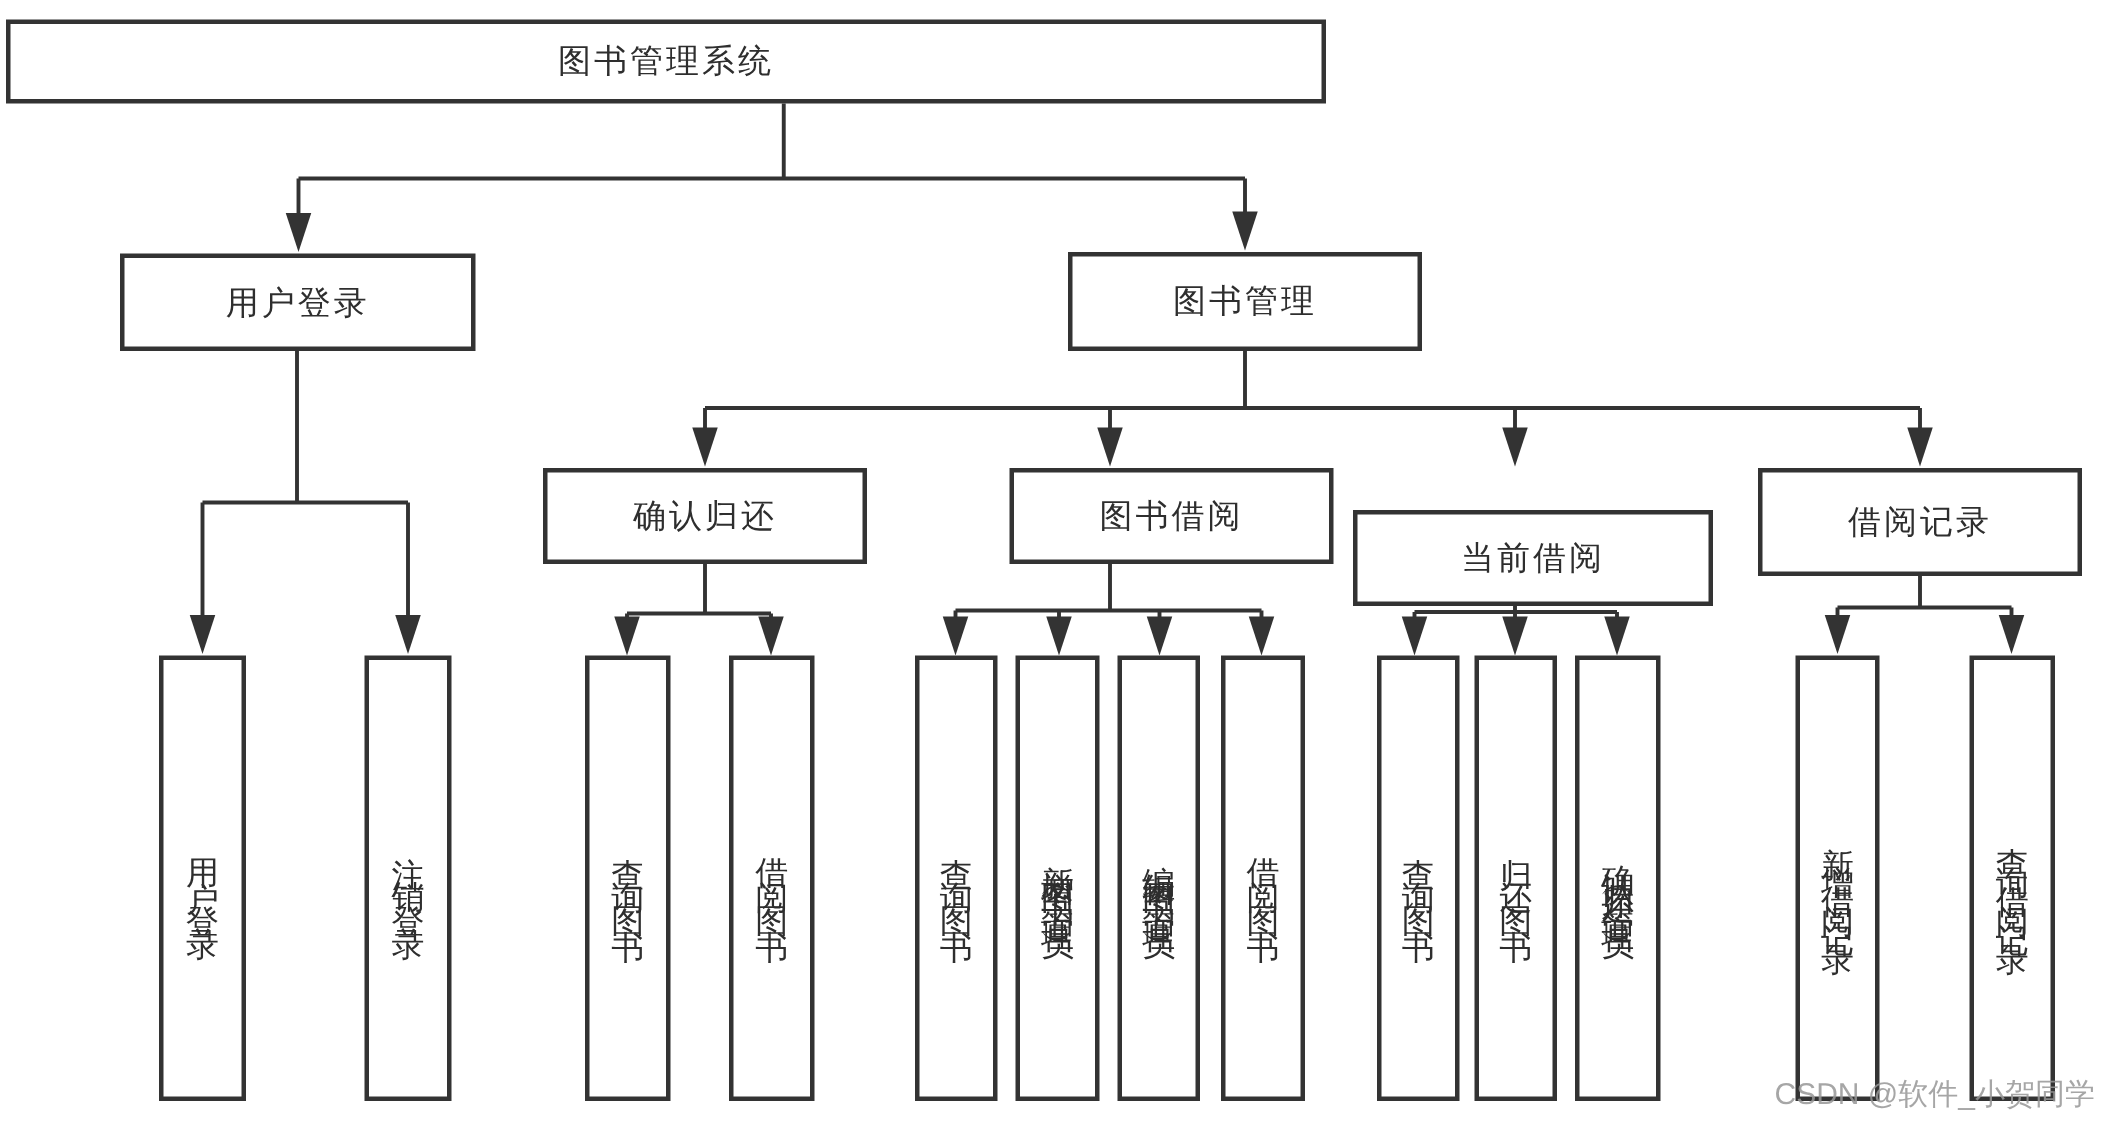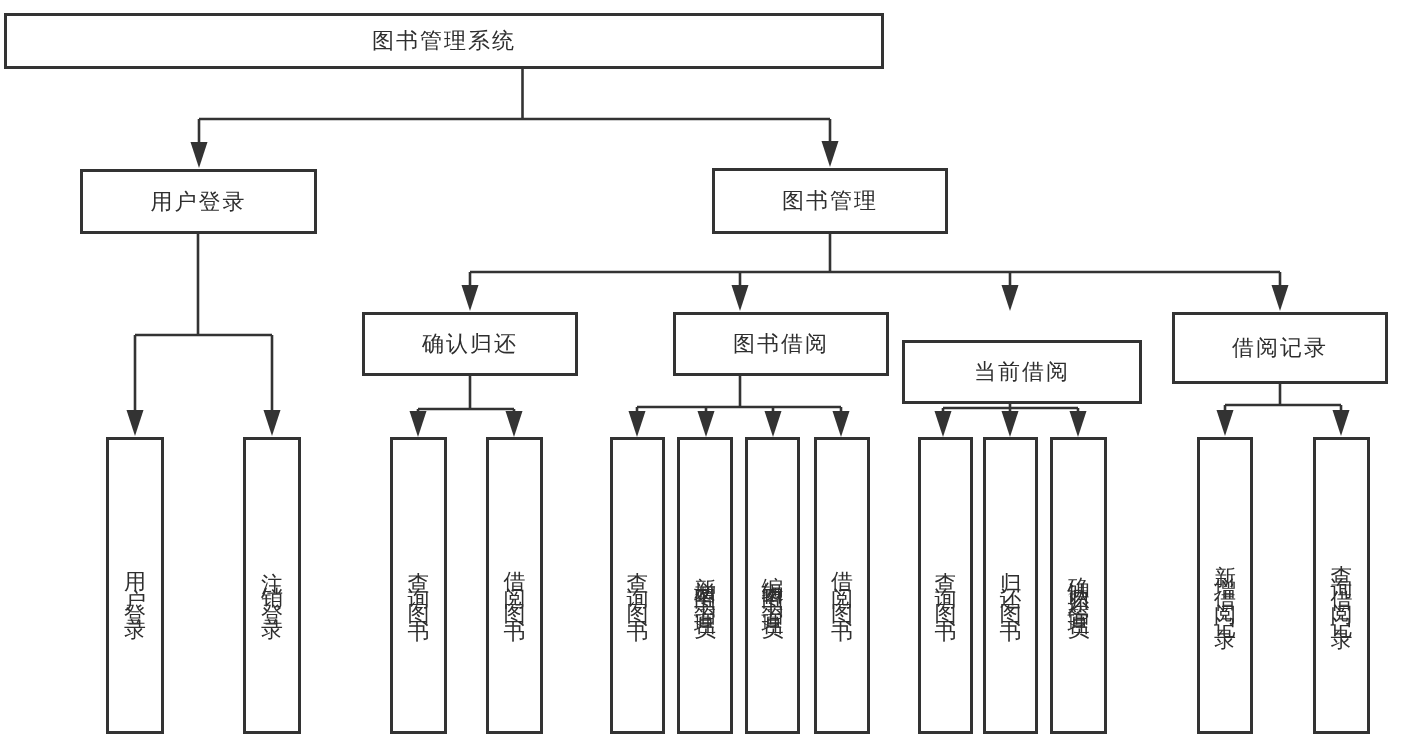--- a/index.html
+++ b/index.html
@@ -187,13 +187,14 @@
   <div class="box vbox leaf ls-l" id="l-cb-confirm">
     <span>确认归还（管理员）</span>
   </div>
   <div class="box vbox leaf ls-m" id="l-br-add">
     <span>新增借阅记录</span>
   </div>
   <div class="box vbox leaf ls-m" id="l-br-query">
     <span>查询借阅记录</span>
   </div>
 
+  <div id="watermark">CSDN @软件_小贺同学</div>
 </div>
 
 </body></html>

